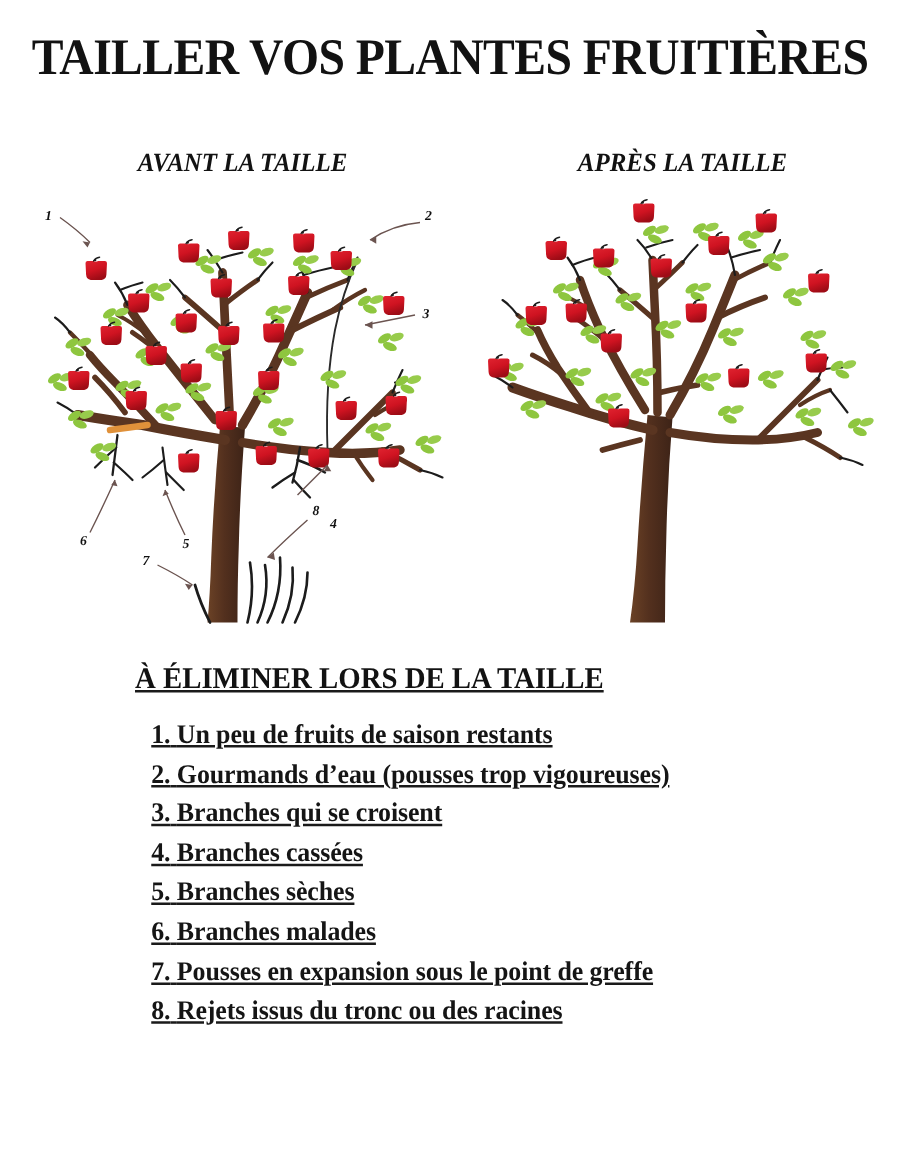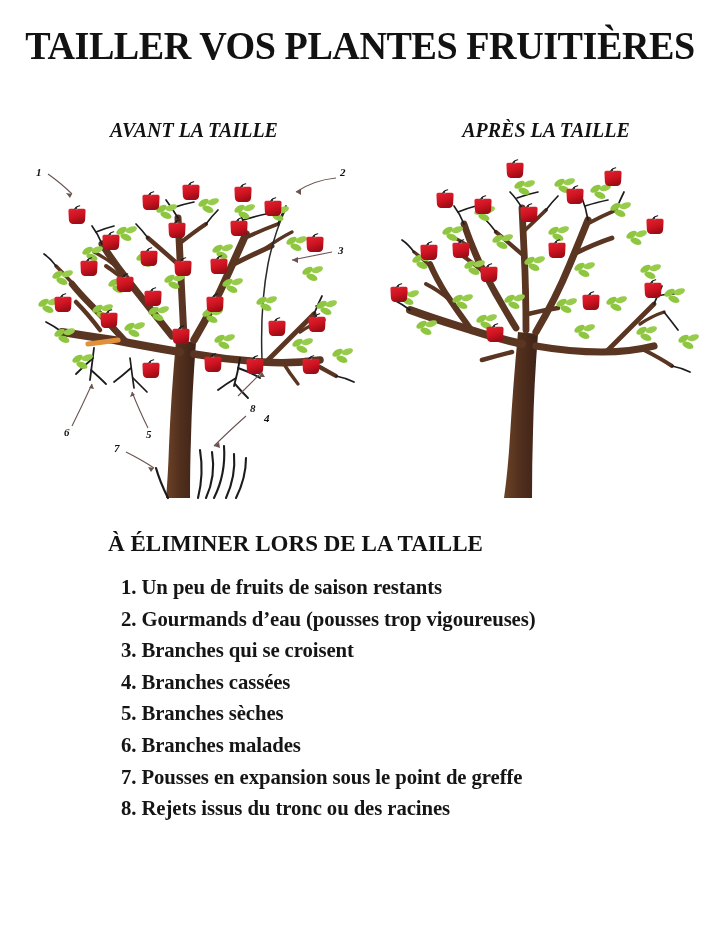--- a/index.html
+++ b/index.html
@@ -73,20 +73,21 @@
     height: 360px;
   }
   .panel-art svg { display: block; width: 100%; height: 100%; }
 
   
   .legend {
     position: absolute;
     left: 108px;
     top: 528px;
     width: 600px;
+    text-decoration: underline;
   }
   .legend-heading {
     font-weight: 700;
     font-size: 24px;
     line-height: 31px;
     letter-spacing: 0px;
     transform: scaleX(0.96);
     transform-origin: left top;
     color: #121212;
     white-space: nowrap;

